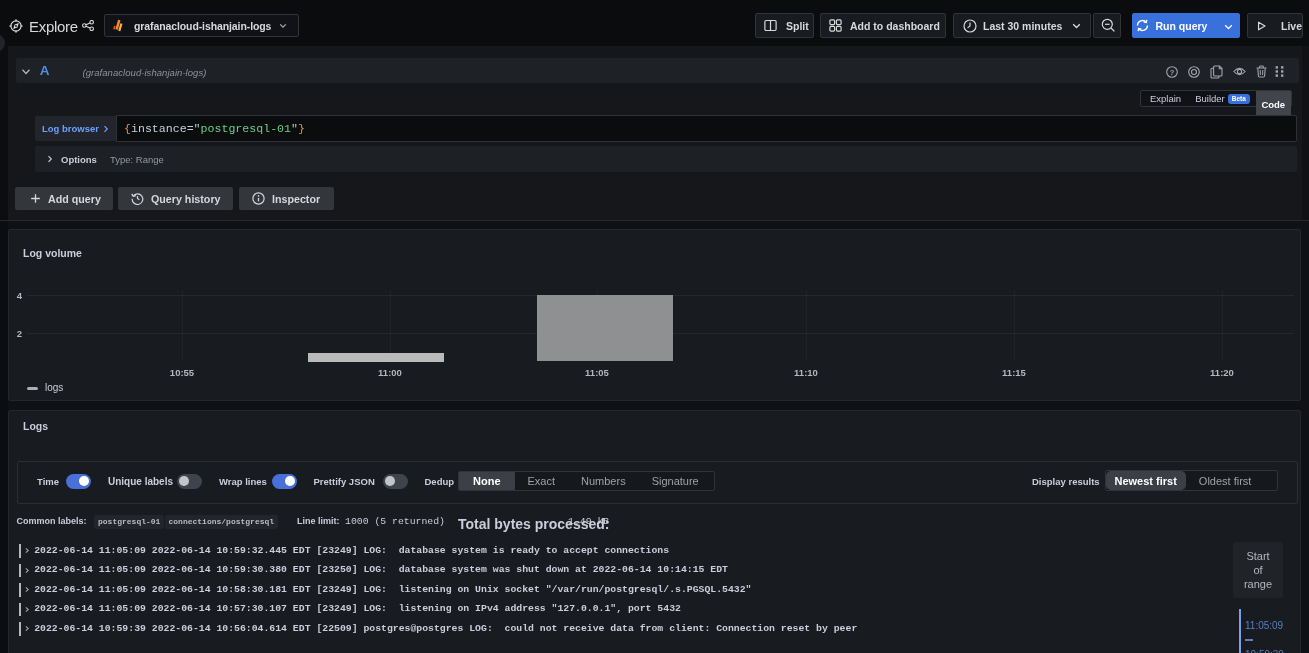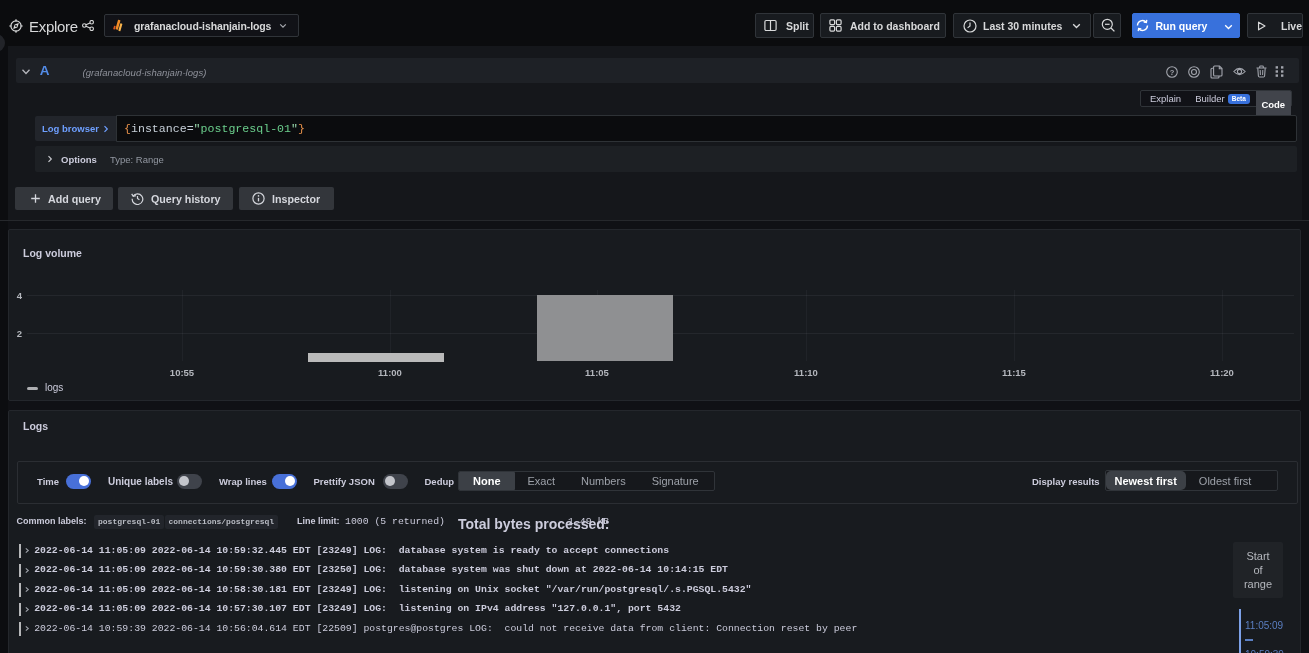--- a/index.html
+++ b/index.html
@@ -278,19 +278,19 @@
 <div class="abs mono" style="left:34.2px;top:583.5px;font-size:9.8px;font-weight:600;color:#ccccdc;white-space:pre;">2022-06-14 11:05:09 2022-06-14 10:58:30.181 EDT [23249] LOG:  listening on Unix socket "/var/run/postgresql/.s.PGSQL.5432"</div>
 <div class="abs" style="left:18.9px;top:602.5px;width:2.5px;height:13.5px;background:#b6b7b9;"></div>
 <svg class="abs" style="left:23.5px;top:605.5px;" width="6" height="7" viewBox="0 0 6 7">
     <path d="M1.8 1.3 L4.3 3.5 L1.8 5.7" fill="none" stroke="#9da1a9" stroke-width="1.1"></path>
   </svg>
 <div class="abs mono" style="left:34.2px;top:603.0px;font-size:9.8px;font-weight:600;color:#ccccdc;white-space:pre;">2022-06-14 11:05:09 2022-06-14 10:57:30.107 EDT [23249] LOG:  listening on IPv4 address "127.0.0.1", port 5432</div>
 <div class="abs" style="left:18.9px;top:622.0px;width:2.5px;height:13.5px;background:#b6b7b9;"></div>
 <svg class="abs" style="left:23.5px;top:625.0px;" width="6" height="7" viewBox="0 0 6 7">
     <path d="M1.8 1.3 L4.3 3.5 L1.8 5.7" fill="none" stroke="#9da1a9" stroke-width="1.1"></path>
   </svg>
-<div class="abs mono" style="left:34.2px;top:622.5px;font-size:9.8px;font-weight:400;color:#ccccdc;white-space:pre;">2022-06-14 10:59:39 2022-06-14 10:56:04.614 EDT [22509] postgres@postgres LOG:  could not receive data from client: Connection reset by peer</div>
+<div class="abs mono" style="left:34.2px;top:622.5px;font-size:9.8px;font-weight:700;color:#ccccdc;white-space:pre;">2022-06-14 10:59:39 2022-06-14 10:56:04.614 EDT [22509] postgres@postgres LOG:  could not receive data from client: Connection reset by peer</div>
 
 <div class="abs" style="left:1233px;top:542px;width:50px;height:56px;background:#202327;border-radius:2px;display:flex;align-items:center;justify-content:center;text-align:center;font-size:11px;color:#b4b7bd;line-height:14px;">Start<br>of<br>range</div>
 <div class="abs" style="left:1238.5px;top:608.8px;width:2.5px;height:45px;background:#7da1e8;"></div>
 <div class="abs" style="left:1245px;top:619.5px;font-size:10px;color:#5b7fc2;">11:05:09</div>
 <div class="abs" style="left:1245px;top:639px;width:8px;height:2px;background:#5b7fc2;"></div>
 <div class="abs" style="left:1245px;top:649px;font-size:10px;color:#5b7fc2;">10:59:39</div>
 
 </body></html>

